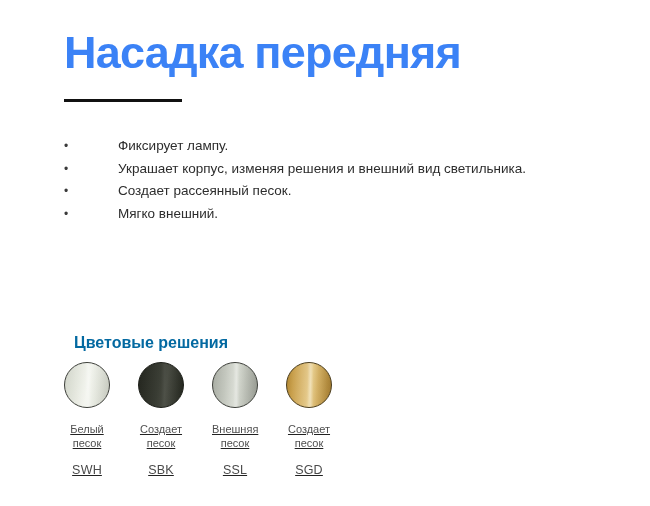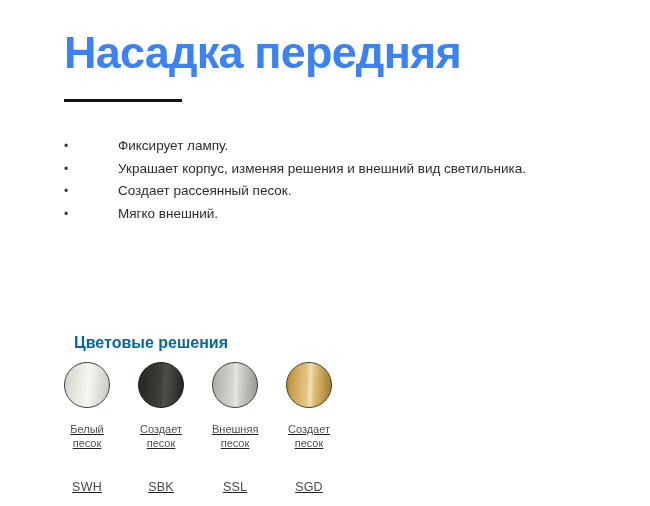--- a/index.html
+++ b/index.html
@@ -147,21 +147,21 @@
       rgba(0,0,0,0.10) 100%);
   }
 
   .swatch-name {
     margin-top: 14px;
     font-size: 11px;
     line-height: 14px;
     color: #4f4f4f;
   }
   .swatch-code {
-    margin-top: 30px;
+    margin-top: 13px;
     font-size: 12.5px;
     line-height: 15px;
     color: #4a4a4a;
     letter-spacing: 0.2px;
   }
 </style>
 </head>
 <body>
 
 <div class="page">

